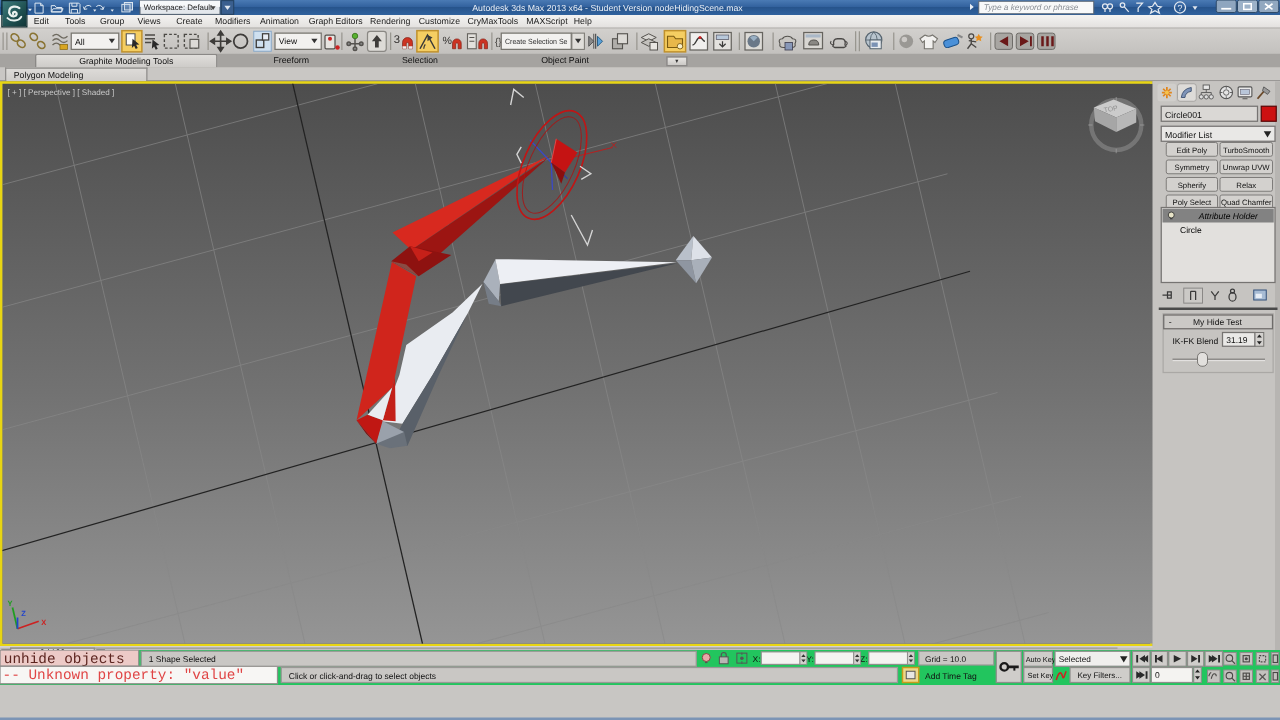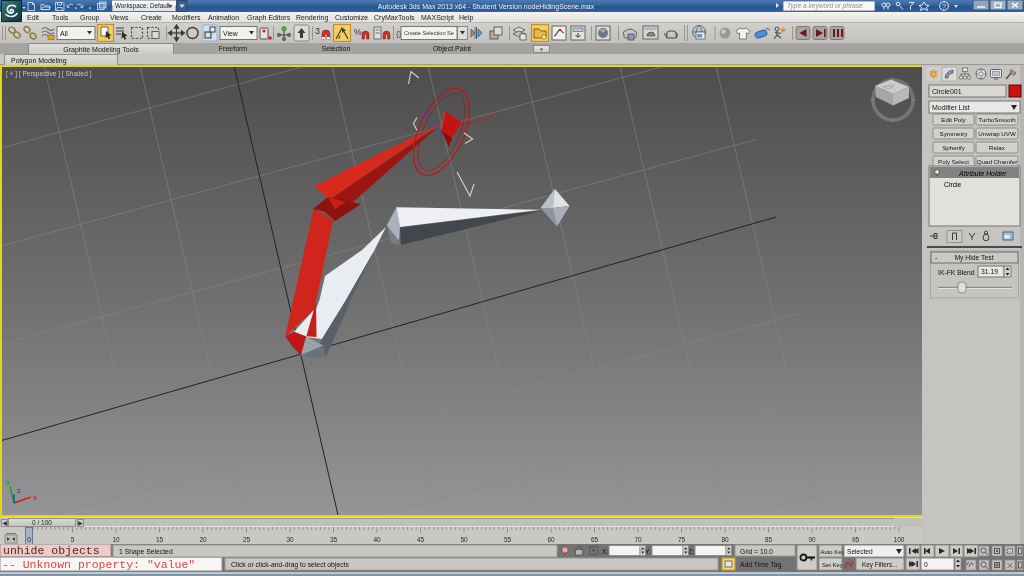--- a/index.html
+++ b/index.html
@@ -19,21 +19,21 @@
 .ribtab.active{background:linear-gradient(#e0dedb,#cdcbc8);border:1px solid #8a8886;border-bottom:none;border-radius:2px 2px 0 0}
 #ribrow2{left:0;top:54px;width:1024px;height:11px;background:#c9c7c4;border-bottom:1px solid #9a9896}
 #pmtab{position:absolute;left:4px;top:0;width:114px;height:11px;background:linear-gradient(#dddbd8,#cfcdca);border:1px solid #908e8c;border-bottom:none;font-size:7px;line-height:11px;padding-left:6px;color:#111}
 
 #vpframe{left:0;top:65px;width:922px;height:452px;border:2px solid #e8d512;background:#6f6f6f}
 
 #cmdpanel{left:925px;top:65px;width:99px;height:483px;background:#c6c4c1}
 
 #timeslider{left:0;top:517px;width:922px;height:10px;background:#c2c0bd;border-top:1px solid #dcdad7}
 #ruler{left:0;top:527px;width:922px;height:21px;background:#cac8c5;border-bottom:1px solid #8f8d8b}
-#statusbar{left:0;top:544px;width:1024px;height:28px;background:#737373}
+#statusbar{left:0;top:520px;width:1024px;height:28px;background:#22c55e}
 #botline{left:0;top:574px;width:1024px;height:2px;background:#7b94b5}
 </style></head>
 <body>
 <div id="app">
 <div class="abs" id="titlebar">
 <svg width="1024" height="12" viewBox="0 0 1024 12" style="position:absolute;left:0;top:0" font-family="Liberation Sans">
 <g stroke="#dce6f0" stroke-width="0.8" fill="none">
 <path d="M 28 2.5 h 4.5 l 2 2 v 6 h -6.5 Z M 32.5 2.5 v 2 h 2"></path>
 <path d="M 41 9.5 v -5 h 3 l 1 1.5 h 4.5 v 3.5 Z M 41 9.5 l 1.5 -2.5 h 8 l -1.5 2.5 Z"></path>
 <path d="M 55.5 2.5 h 7.5 l 1 1 v 7 h -8.5 Z M 57.5 2.5 v 2.5 h 4 v -2.5 M 57 10.5 v -3 h 5 v 3"></path>

